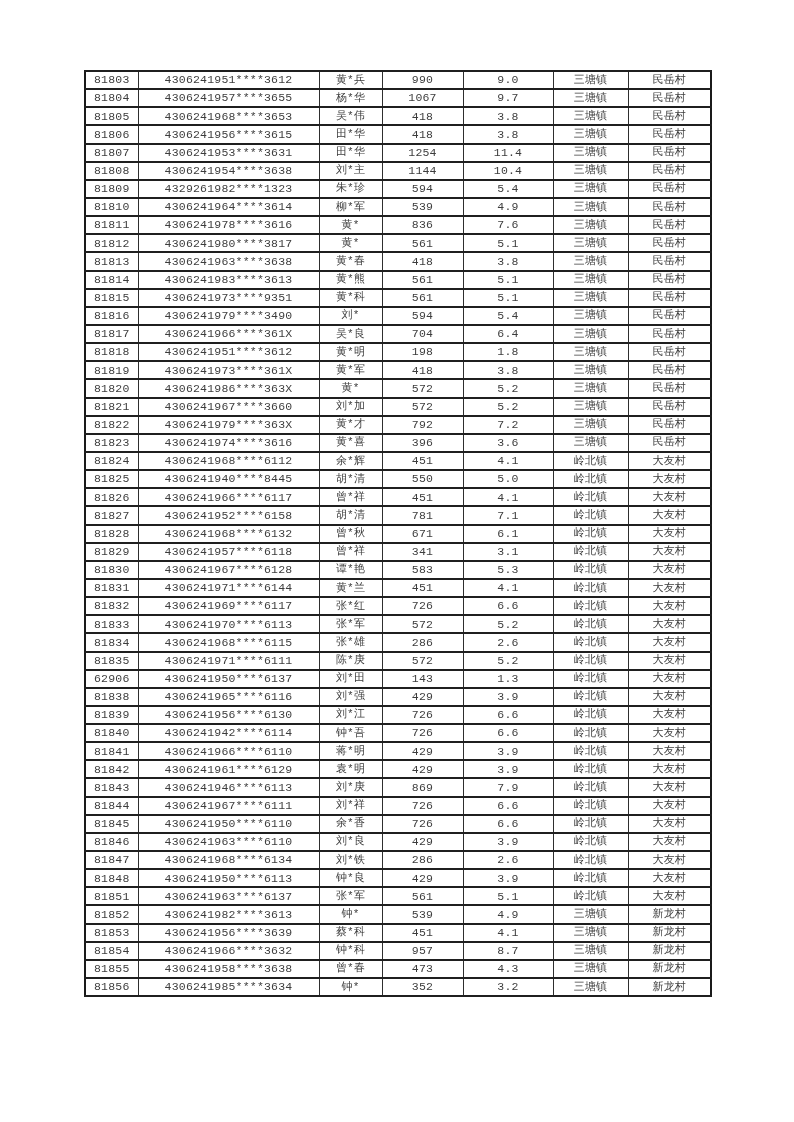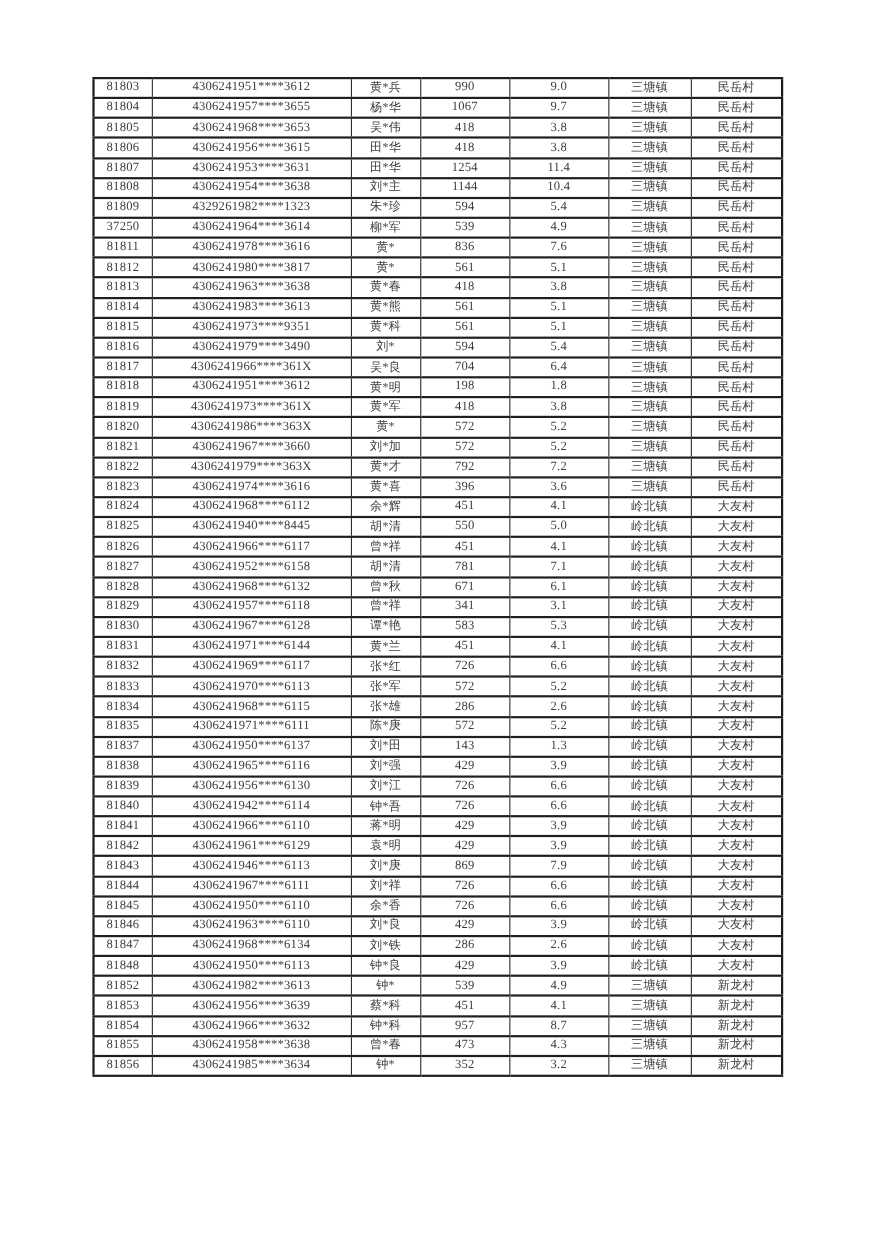--- a/index.html
+++ b/index.html
@@ -6,21 +6,21 @@
     margin: 0;
     padding: 0;
     background: #ffffff;
   }
   .page {
     position: relative;
     width: 794px;
     height: 1122px;
     background: #ffffff;
     overflow: hidden;
-    font-family: Liberation Serif, serif;
+    font-family: Liberation Mono, monospace;
   }
   table.roster {
     position: absolute;
     left: 84px;
     top: 70px;
     width: 626px;
     table-layout: fixed;
     border-collapse: collapse;
     border: 2px solid #1a1a1a;
   }
@@ -123,21 +123,21 @@
         <tr>
           <td class="num">81809</td>
           <td class="num">4329261982****1323</td>
           <td>朱*珍</td>
           <td class="num">594</td>
           <td class="num">5.4</td>
           <td>三塘镇</td>
           <td>民岳村</td>
         </tr>
         <tr>
-          <td class="num">37250</td>
+          <td class="num">81810</td>
           <td class="num">4306241964****3614</td>
           <td>柳*军</td>
           <td class="num">539</td>
           <td class="num">4.9</td>
           <td>三塘镇</td>
           <td>民岳村</td>
         </tr>
         <tr>
           <td class="num">81811</td>
           <td class="num">4306241978****3616</td>
@@ -357,21 +357,21 @@
         <tr>
           <td class="num">81835</td>
           <td class="num">4306241971****6111</td>
           <td>陈*庚</td>
           <td class="num">572</td>
           <td class="num">5.2</td>
           <td>岭北镇</td>
           <td>大友村</td>
         </tr>
         <tr>
-          <td class="num">81837</td>
+          <td class="num">62906</td>
           <td class="num">4306241950****6137</td>
           <td>刘*田</td>
           <td class="num">143</td>
           <td class="num">1.3</td>
           <td>岭北镇</td>
           <td>大友村</td>
         </tr>
         <tr>
           <td class="num">81838</td>
           <td class="num">4306241965****6116</td>
@@ -465,20 +465,29 @@
         <tr>
           <td class="num">81848</td>
           <td class="num">4306241950****6113</td>
           <td>钟*良</td>
           <td class="num">429</td>
           <td class="num">3.9</td>
           <td>岭北镇</td>
           <td>大友村</td>
         </tr>
         <tr>
+          <td class="num">81851</td>
+          <td class="num">4306241963****6137</td>
+          <td>张*军</td>
+          <td class="num">561</td>
+          <td class="num">5.1</td>
+          <td>岭北镇</td>
+          <td>大友村</td>
+        </tr>
+        <tr>
           <td class="num">81852</td>
           <td class="num">4306241982****3613</td>
           <td>钟*</td>
           <td class="num">539</td>
           <td class="num">4.9</td>
           <td>三塘镇</td>
           <td>新龙村</td>
         </tr>
         <tr>
           <td class="num">81853</td>

